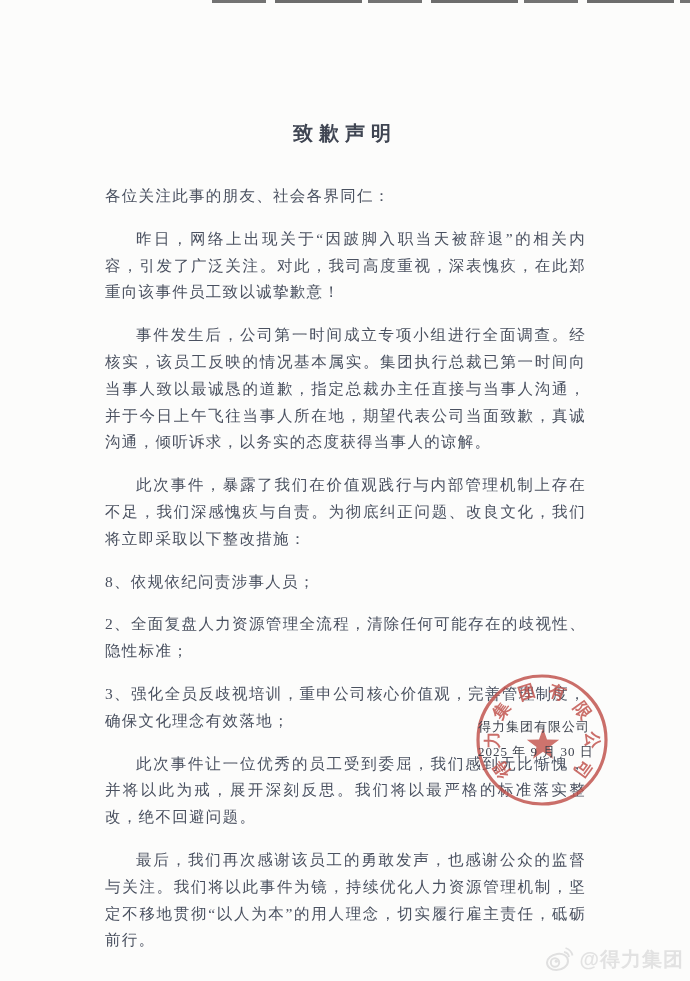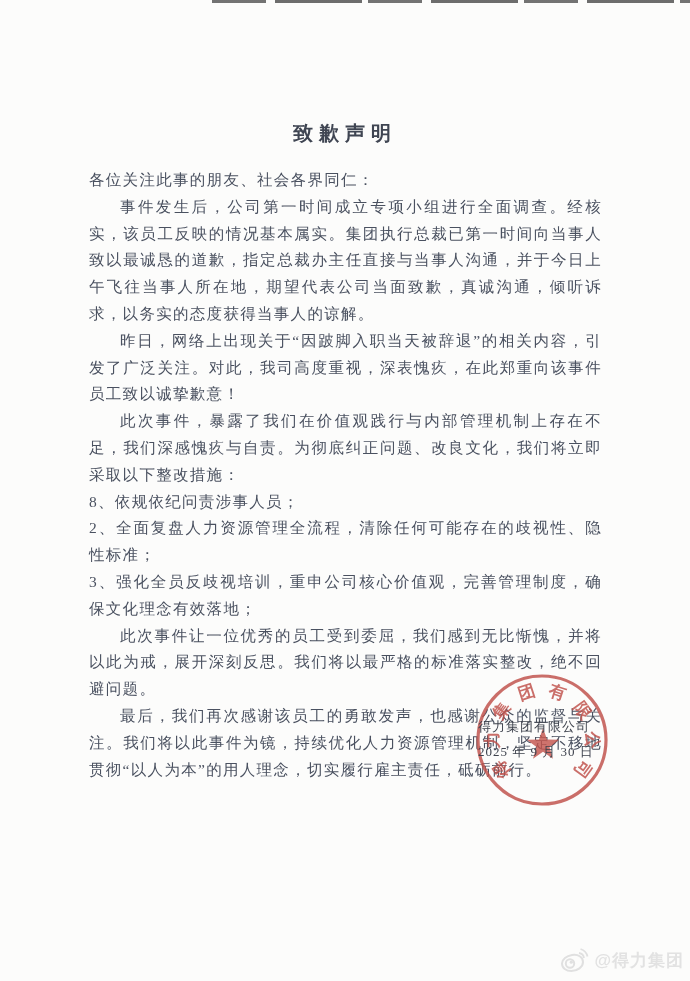--- a/index.html
+++ b/index.html
@@ -24,21 +24,21 @@
     font-size:20px; font-weight:600; letter-spacing:6px;
     color:#3f4552;
   }
   .body-text {
     position:absolute; top:167px; left:89px; width:513px;
     font-size:15.5px; line-height:26.8px;
     letter-spacing:1.3px;
     color:#4a5160;
     text-align:justify;
   }
-  .body-text p { margin:0; }
+  .body-text p { margin:16px; }
   .body-text p.indent { text-indent:2em; }
   .body-text p.list { text-indent:0; }
   .signature {
     position:absolute; left:478px; top:714px;
     font-size:13px; line-height:25px;
     letter-spacing:1px;
     color:#3d424d;
     z-index:3;
   }
   .stamp {
@@ -50,42 +50,42 @@
   .stamp .ring { fill:none; stroke:#c0504a; stroke-width:3.2; }
   .stamp .ringchar {
     fill:#c0504a;
     font-size:17px;
     font-weight:600;
     font-family:"Liberation Serif","DejaVu Serif",serif;
   }
   .stamp .star { fill:#c4554e; }
   .watermark {
     position:absolute; right:6px; bottom:8px;
-    display:flex; align-items:center; gap:5px;
+    display:flex; gap:5px;
     color:#e2e2e2;
-    font-size:17px; font-weight:700;
+    font-size:20px; font-weight:700;
     letter-spacing:1px;
     font-family:"Liberation Sans","DejaVu Sans",sans-serif;
     z-index:4;
   }
   .watermark svg { display:block; }
 </style>
 </head>
 <body>
 
 <div class="page">
 
   <div class="top-edge"></div>
 
   <h1 class="title">致歉声明</h1>
 
   <div class="body-text">
     <p class="salutation">各位关注此事的朋友、社会各界同仁：</p>
+    <p class="indent">昨日，网络上出现关于“因跛脚入职当天被辞退”的相关内容，引发了广泛关注。对此，我司高度重视，深表愧疚，在此郑重向该事件员工致以诚挚歉意！</p>
     <p class="indent">事件发生后，公司第一时间成立专项小组进行全面调查。经核实，该员工反映的情况基本属实。集团执行总裁已第一时间向当事人致以最诚恳的道歉，指定总裁办主任直接与当事人沟通，并于今日上午飞往当事人所在地，期望代表公司当面致歉，真诚沟通，倾听诉求，以务实的态度获得当事人的谅解。</p>
-    <p class="indent">昨日，网络上出现关于“因跛脚入职当天被辞退”的相关内容，引发了广泛关注。对此，我司高度重视，深表愧疚，在此郑重向该事件员工致以诚挚歉意！</p>
     <p class="indent">此次事件，暴露了我们在价值观践行与内部管理机制上存在不足，我们深感愧疚与自责。为彻底纠正问题、改良文化，我们将立即采取以下整改措施：</p>
     <p class="list">8、依规依纪问责涉事人员；</p>
     <p class="list">2、全面复盘人力资源管理全流程，清除任何可能存在的歧视性、隐性标准；</p>
     <p class="list">3、强化全员反歧视培训，重申公司核心价值观，完善管理制度，确保文化理念有效落地；</p>
     <p class="indent">此次事件让一位优秀的员工受到委屈，我们感到无比惭愧，并将以此为戒，展开深刻反思。我们将以最严格的标准落实整改，绝不回避问题。</p>
     <p class="indent">最后，我们再次感谢该员工的勇敢发声，也感谢公众的监督与关注。我们将以此事件为镜，持续优化人力资源管理机制，坚定不移地贯彻“以人为本”的用人理念，切实履行雇主责任，砥砺前行。</p>
   </div>
 
   <div class="signature">
     <div>得力集团有限公司</div>

